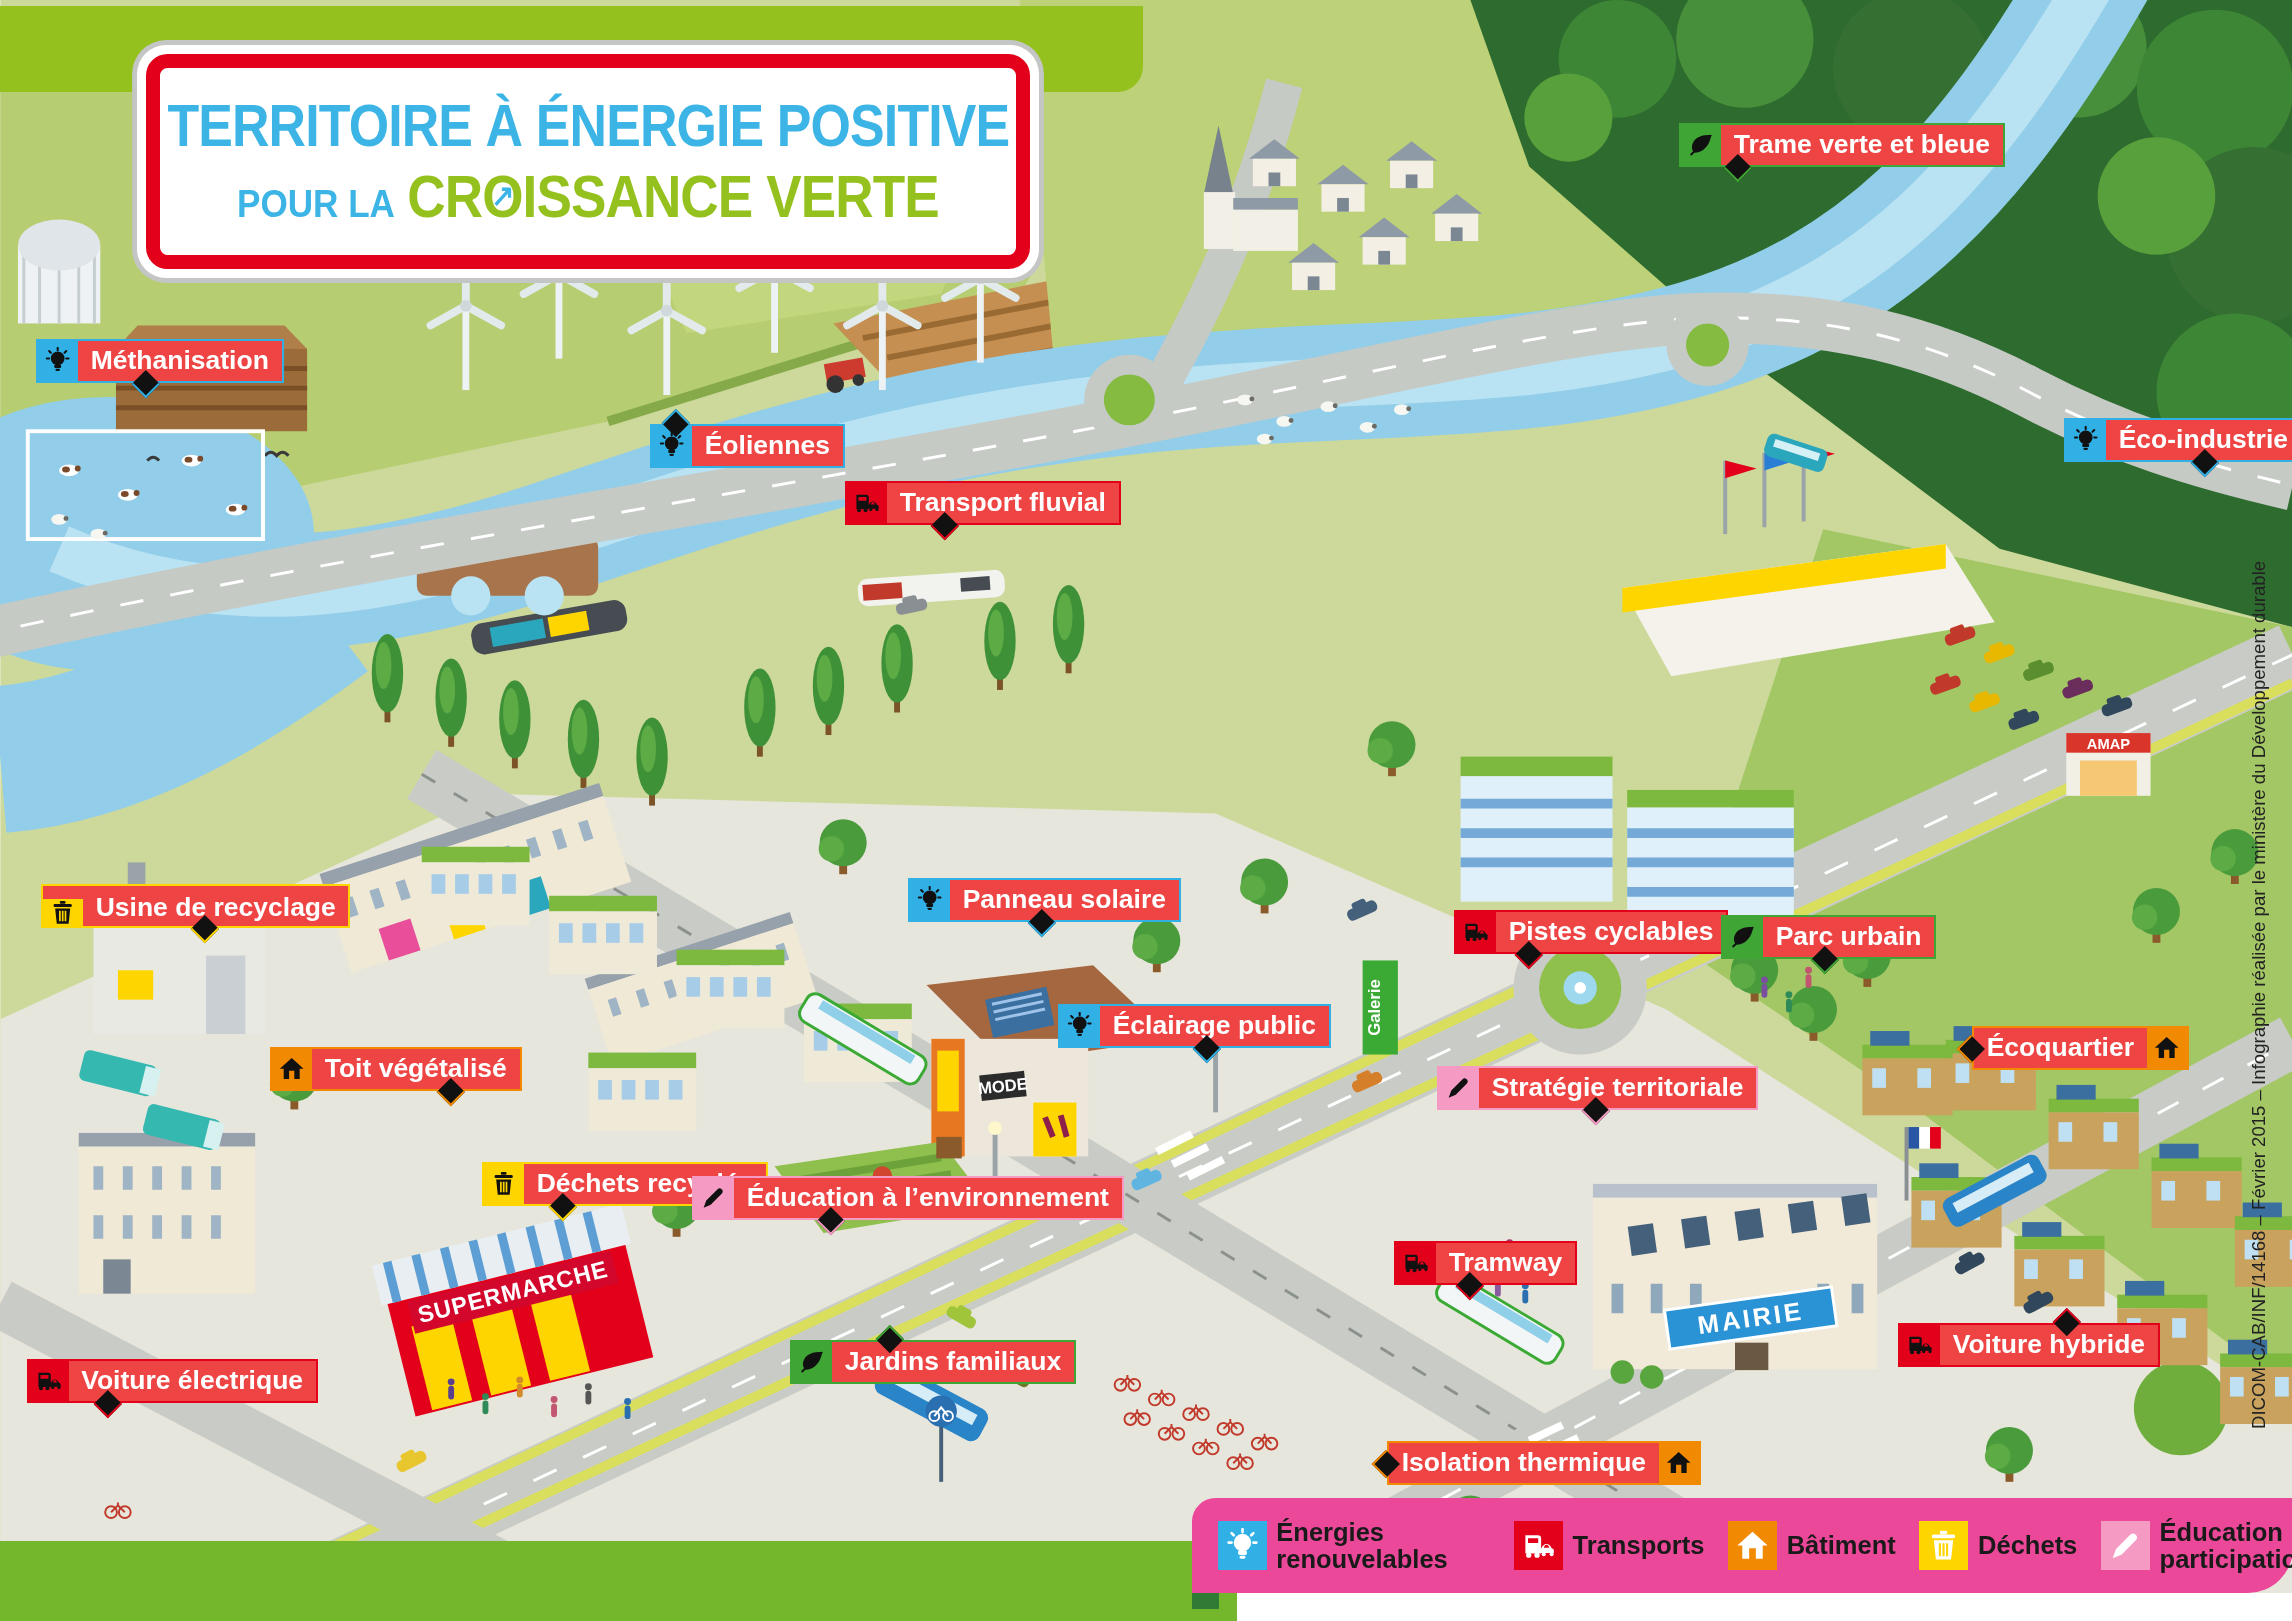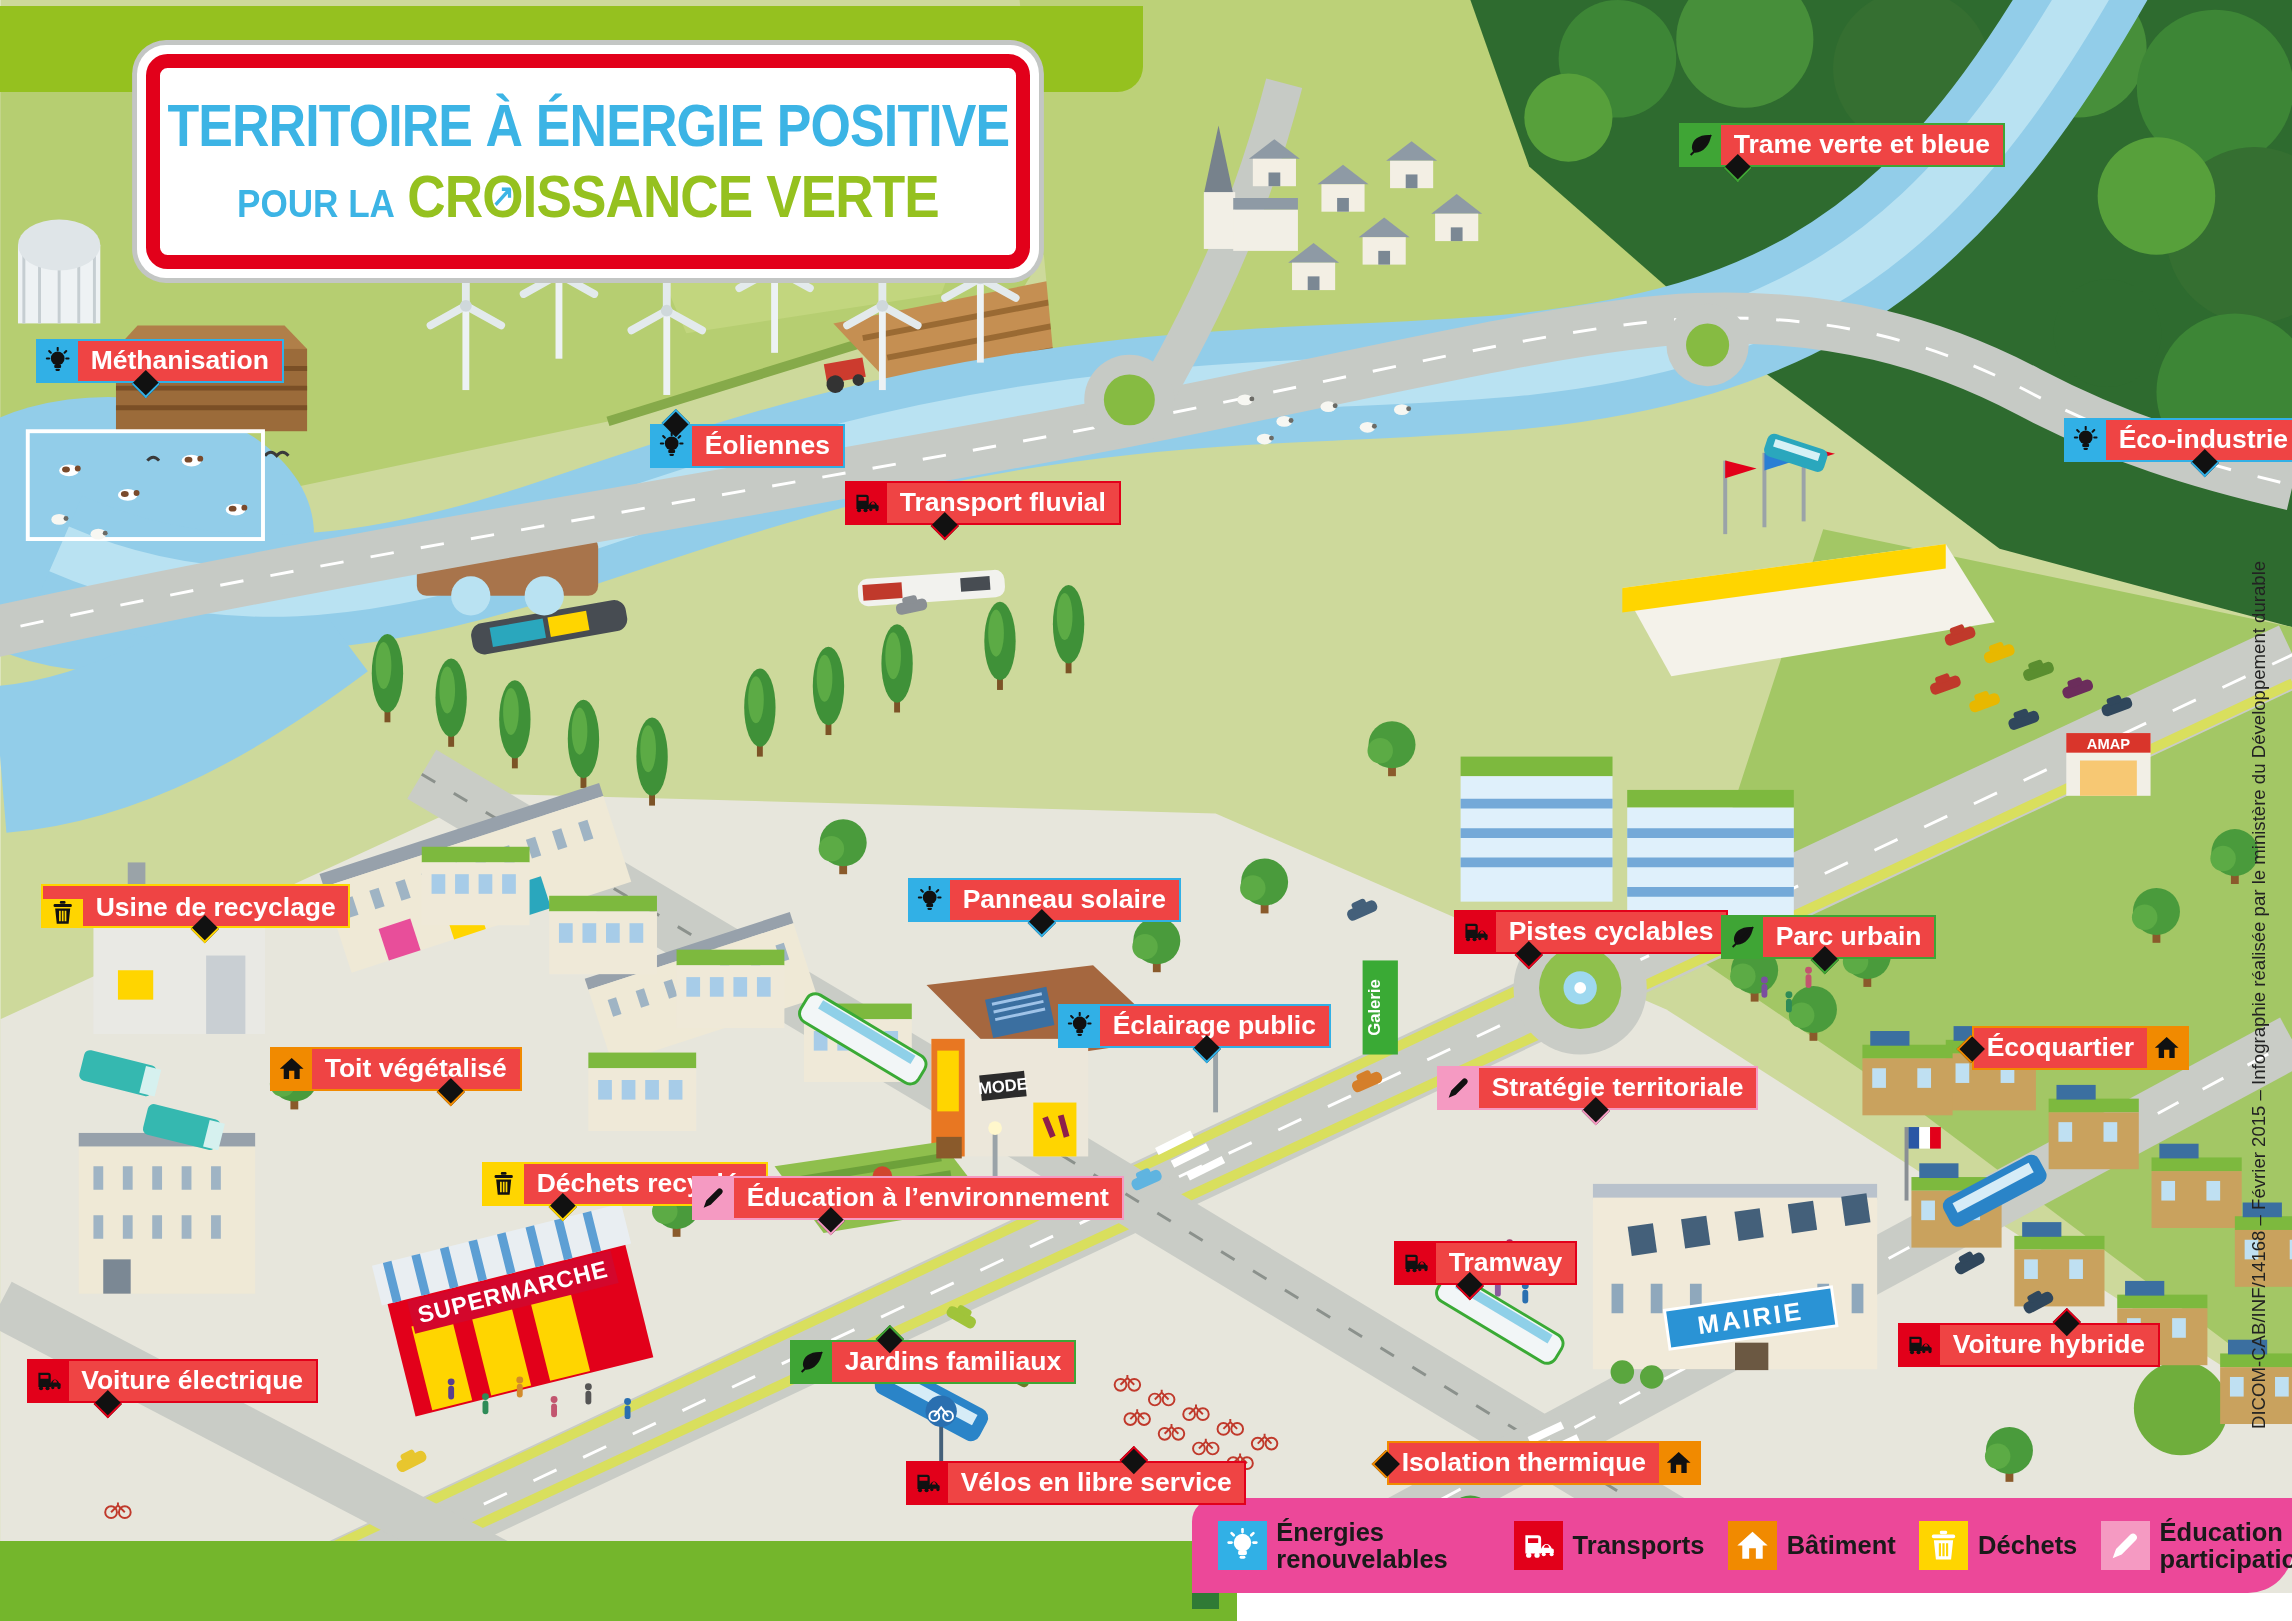--- a/index.html
+++ b/index.html
@@ -771,29 +771,20 @@
   <div class="callout ptr-up" style="left: 1898px; top: 1323px; --c: #e2001a;">
     <span class="ic">
         <svg viewBox="0 0 28 28" width="27.4" height="27.4">
           <use href="#i-transport"></use>
         </svg>
       </span>
     <span class="tx">Voiture hybride</span>
     <span class="ptr" style="left:157px"></span>
   </div>
 
-  <div class="callout ptr-up" style="left: 906px; top: 1461px; --c: #e2001a;">
-    <span class="ic">
-        <svg viewBox="0 0 28 28" width="27.4" height="27.4">
-          <use href="#i-transport"></use>
-        </svg>
-      </span>
-    <span class="tx">Vélos en libre service</span>
-    <span class="ptr" style="left:216px"></span>
-  </div>
 
   <div class="callout ptr-left icon-right" style="left: 1387px; top: 1441px; --c: #f18a00;">
     <span class="ic">
         <svg viewBox="0 0 28 28" width="27.4" height="27.4">
           <use href="#i-home"></use>
         </svg>
       </span>
     <span class="tx">Isolation thermique</span>
     <span class="ptr"></span>
   </div>

